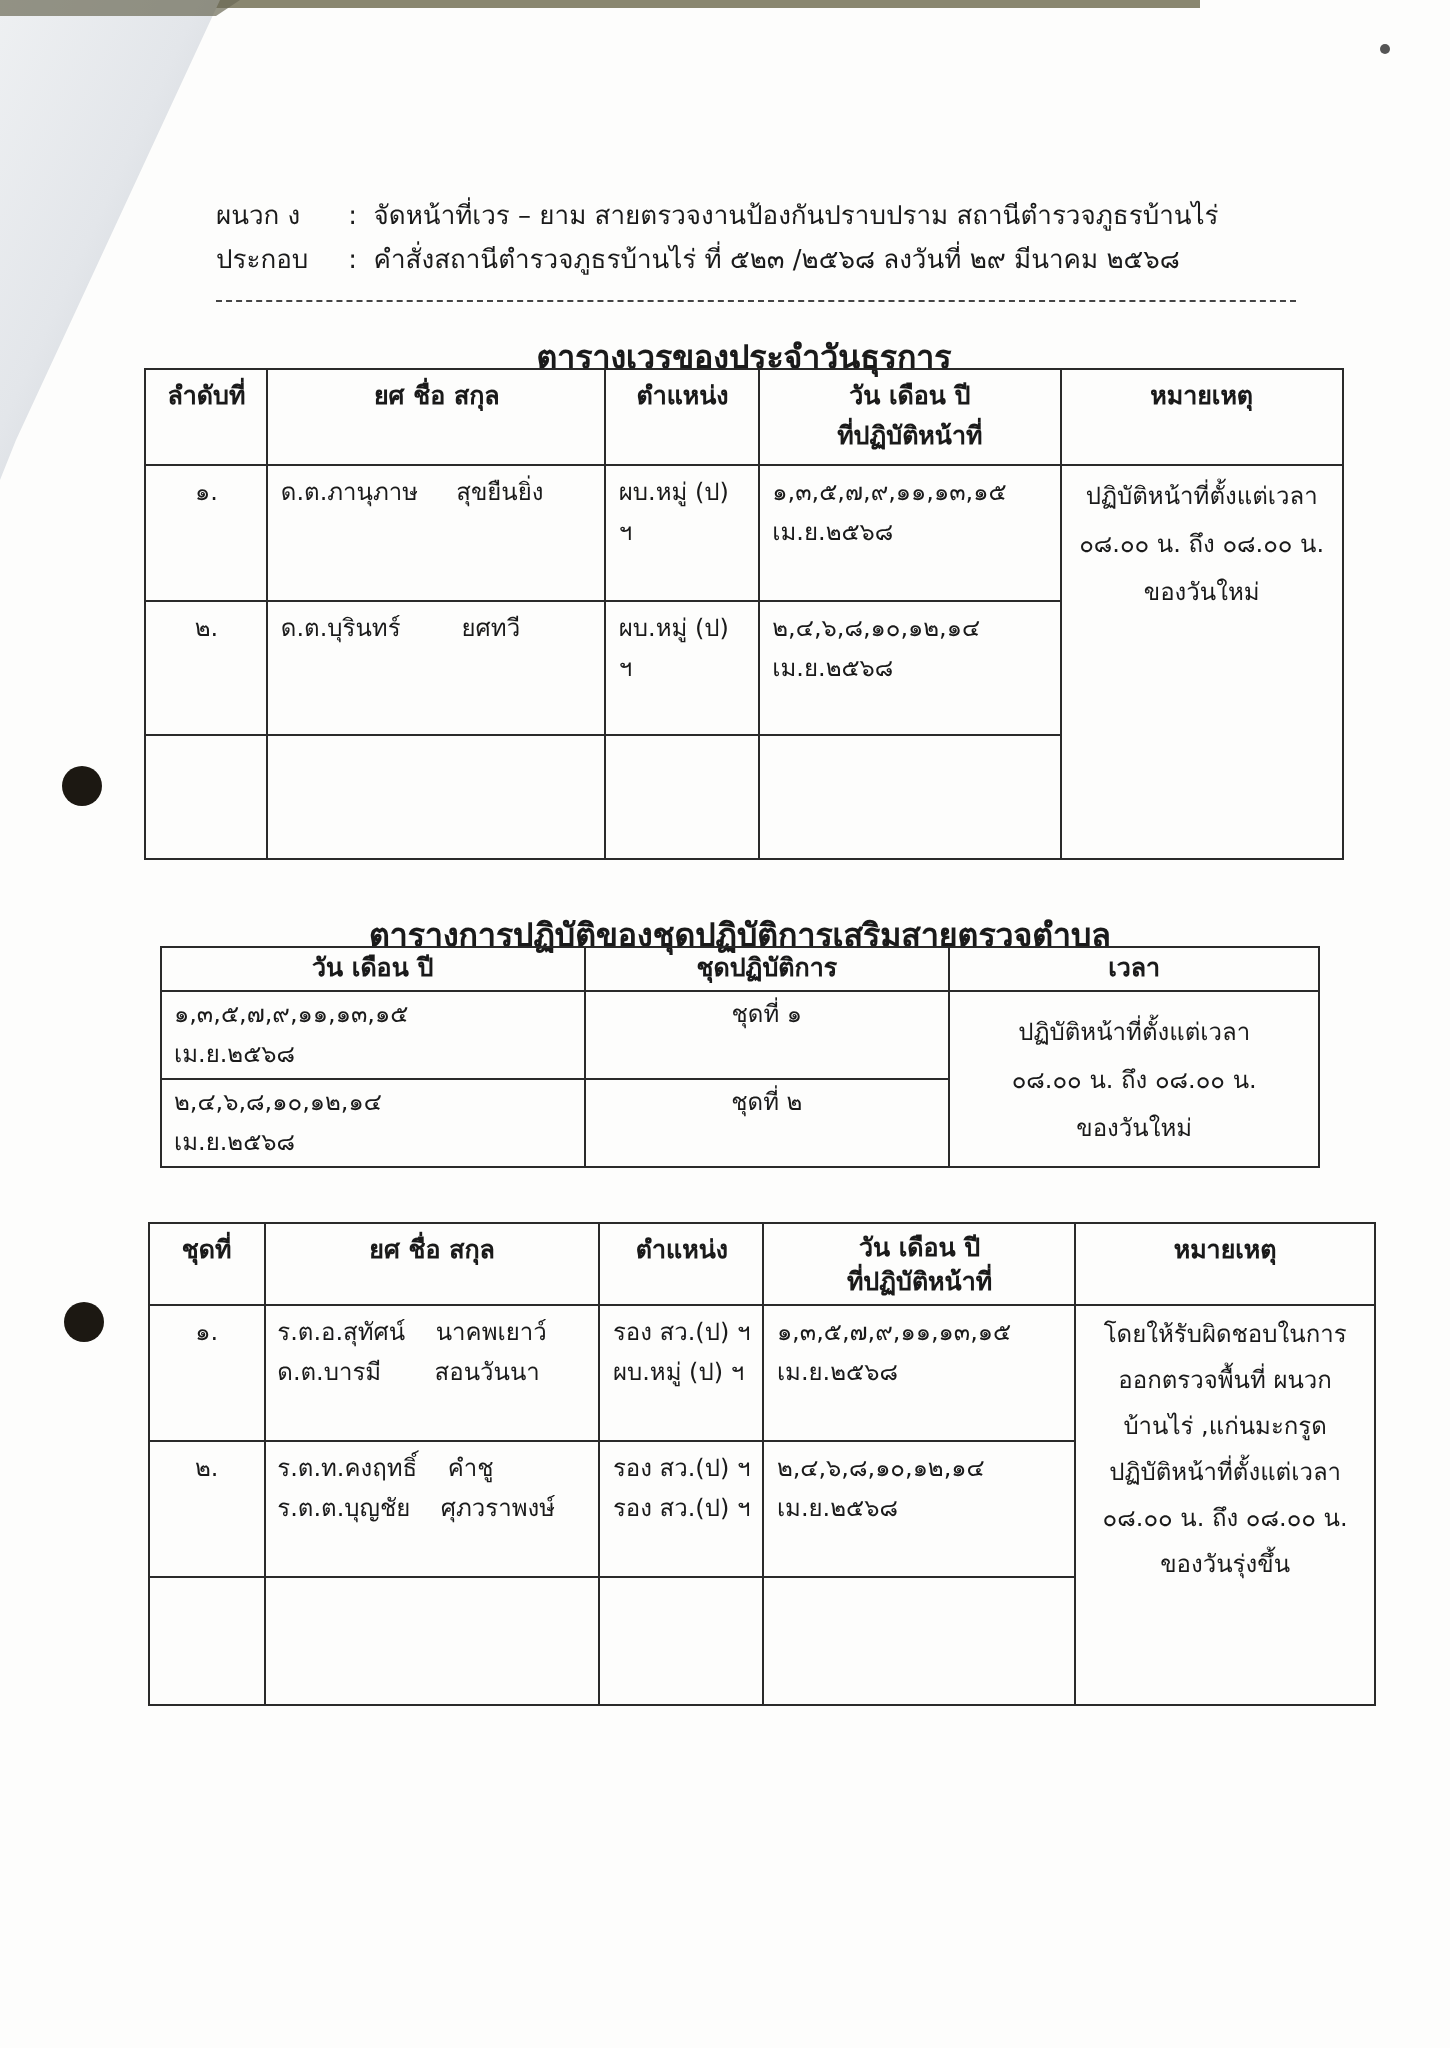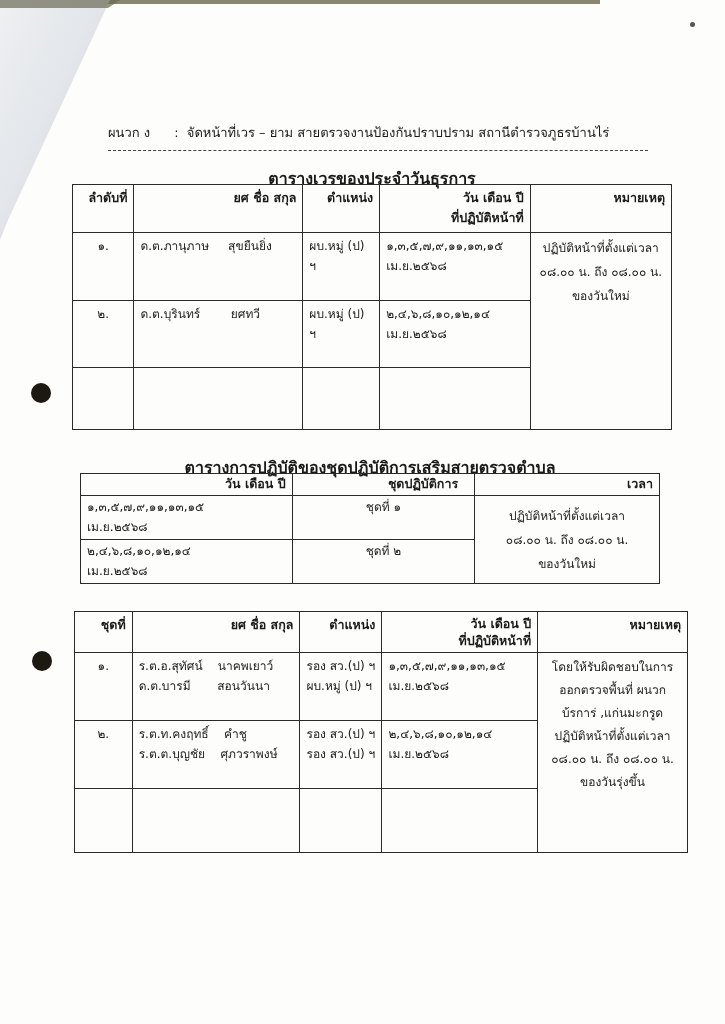--- a/index.html
+++ b/index.html
@@ -30,57 +30,62 @@
   .punch {
     position: absolute; width: 20px; height: 20px; border-radius: 50%; background: #1c1812;
   }
   .speck { position: absolute; width: 5px; height: 5px; border-radius: 50%; background: #555; }
 
   .header {
     position: absolute; left: 108px; top: 98px; width: 560px;
     font-size: 13px; line-height: 22px;
   }
   .header .row { white-space: nowrap; }
-  .header .lbl { display: inline-block; width: 62px; margin-top: 24px; }
+  .header .lbl { display: inline-block; width: 62px; }
   .rule {
     position: absolute; left: 108px; top: 150px; width: 540px;
     border-top: 1px dashed #444;
   }
 
   .tbl-title {
     position: absolute; font-size: 16px; font-weight: bold; text-align: center;
   }
   table.doc {
     position: absolute; border-collapse: collapse;
     font-size: 12px; line-height: 20px;
   }
   table.doc th, table.doc td {
     border: 1.3px solid #2a2a2a; vertical-align: top; padding: 3px 6px;
   }
-  table.doc th { font-weight: bold; text-align: right; font-size: 12.5px; }
+  table.doc th { font-weight: bold; text-align: center; font-size: 12.5px; }
   .c { text-align: center; }
   .mid { vertical-align: middle !important; }
   .lines div { white-space: nowrap; }
 </style>
 </head>
 <body>
 
 <div class="page">
   <div class="top-strip"></div>
   <div class="fold"></div>
   <div class="fold-edge"></div>
   <div class="speck" style="left:690px;top:22px;"></div>
   <div class="punch" style="left:31px;top:383px;"></div>
   <div class="punch" style="left:32px;top:651px;"></div>
 
   <div class="header">
     <div class="row">
       <span class="lbl">ผนวก ง</span>
       <span>:</span>&nbsp;
       <span>จัดหน้าที่เวร – ยาม  สายตรวจงานป้องกันปราบปราม สถานีตำรวจภูธรบ้านไร่</span>
+    </div>
+    <div class="row">
+      <span class="lbl">ประกอบ</span>
+      <span>:</span>&nbsp;
+      <span>คำสั่งสถานีตำรวจภูธรบ้านไร่  ที่ ๕๒๓ /๒๕๖๘  ลงวันที่ ๒๙ มีนาคม ๒๕๖๘</span>
     </div>
   </div>
   <div class="rule"></div>
 
   <div class="tbl-title" style="left:72px;top:166px;width:600px;">ตารางเวรของประจำวันธุรการ</div>
   <table class="doc" style="left:72px;top:184px;width:600px;">
     <colgroup>
         <col style="width:60px">
         <col style="width:165px">
         <col style="width:75px">
@@ -194,21 +199,21 @@
             <div>รอง สว.(ป) ฯ</div>
             <div>ผบ.หมู่ (ป) ฯ</div>
           </td>
       <td class="lines">
             <div>๑,๓,๕,๗,๙,๑๑,๑๓,๑๕</div>
             <div>เม.ย.๒๕๖๘</div>
           </td>
       <td class="c lines" rowspan="3" style="line-height:23px;">
         <div>โดยให้รับผิดชอบในการ</div>
         <div>ออกตรวจพื้นที่ ผนวก</div>
-        <div>บ้รการ่ ,แก่นมะกรูด</div>
+        <div>บ้านไร่ ,แก่นมะกรูด</div>
         <div>ปฏิบัติหน้าที่ตั้งแต่เวลา</div>
         <div>๐๘.๐๐ น. ถึง  ๐๘.๐๐ น.</div>
         <div>ของวันรุ่งขึ้น</div>
       </td>
     </tr>
     <tr style="height:68px">
       <td class="c">๒.</td>
       <td class="lines">
             <div style="white-space:pre">ร.ต.ท.คงฤทธิ์    คำชู</div>
             <div style="white-space:pre">ร.ต.ต.บุญชัย    ศุภวราพงษ์</div>

